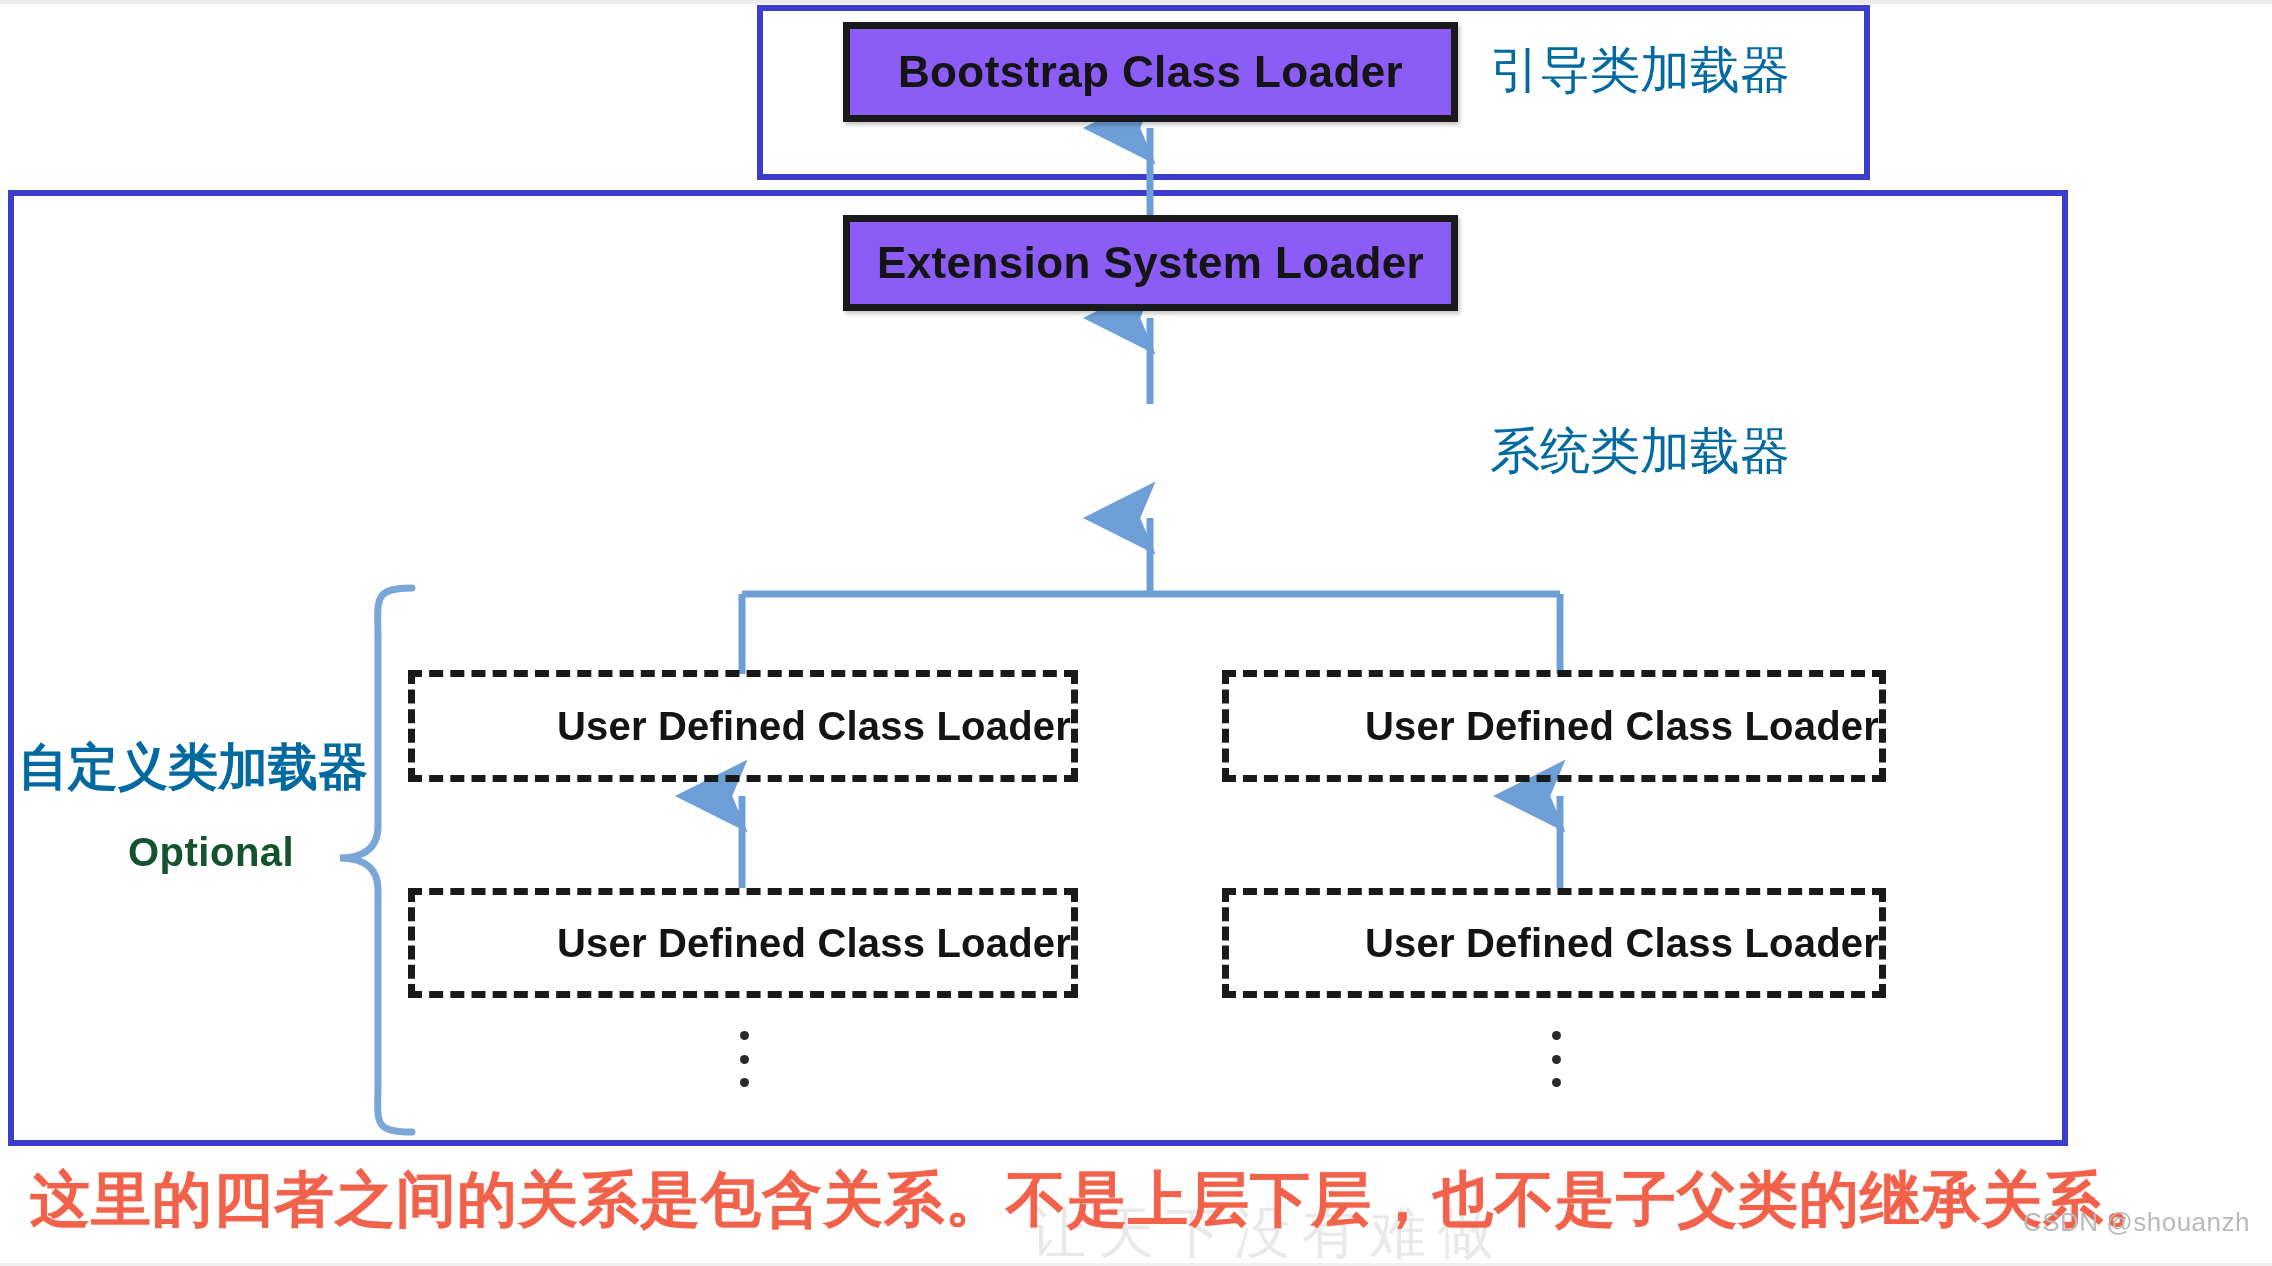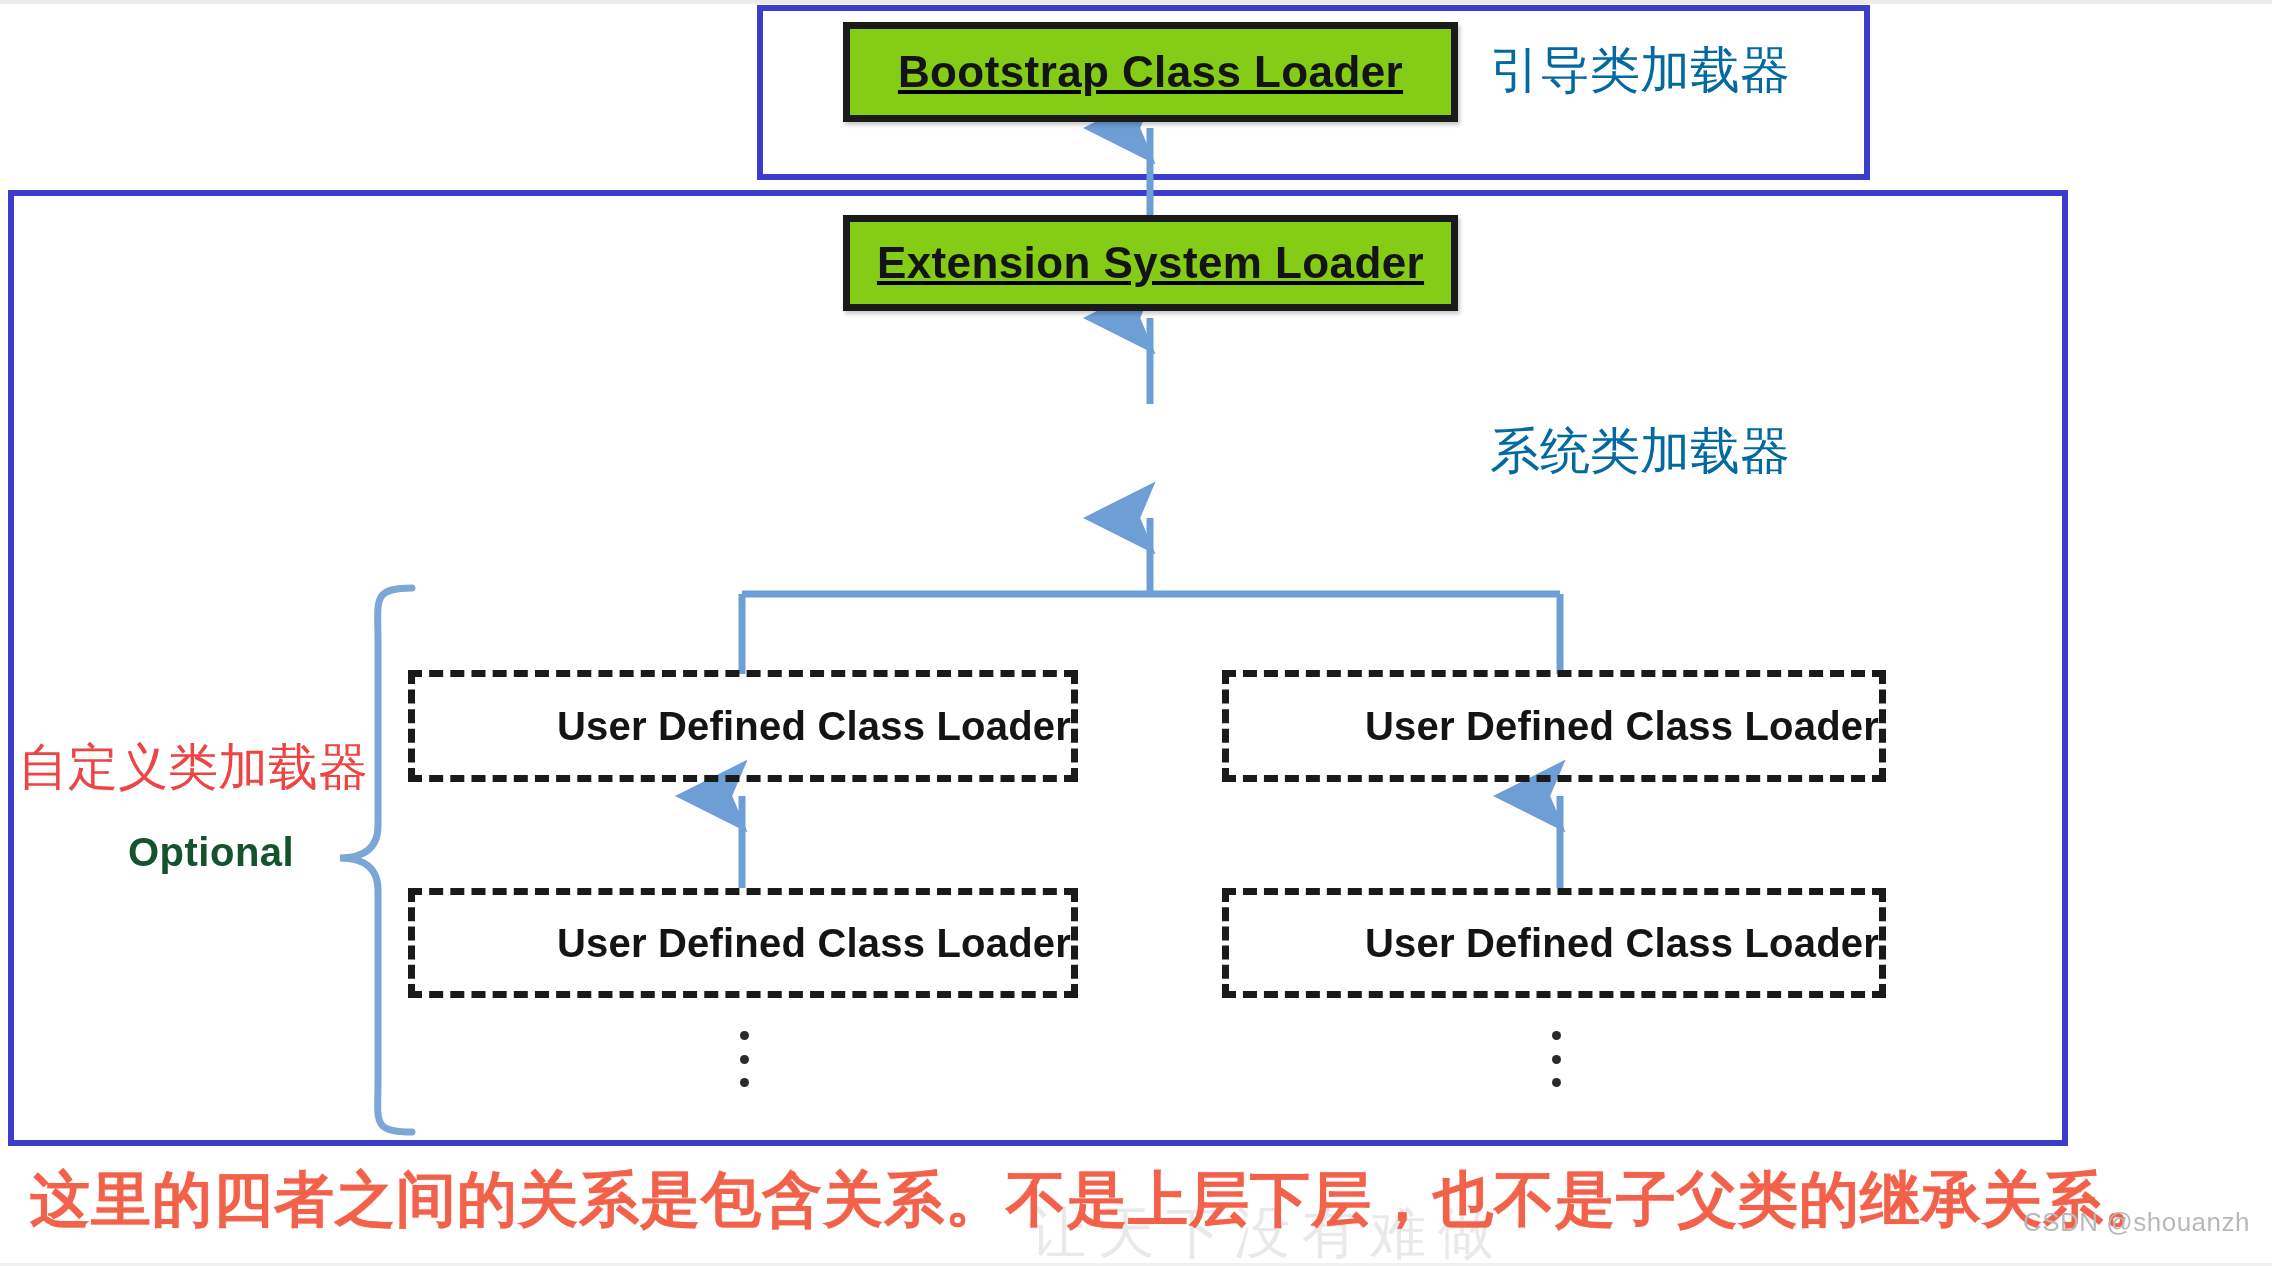--- a/index.html
+++ b/index.html
@@ -18,24 +18,23 @@
   
   .blue-box{position:absolute;border:6px solid #3c3ccd;box-sizing:border-box;background:transparent;}
   #blue-top{left:757px;top:5px;width:1113px;height:175px;}
   #blue-main{left:8px;top:190px;width:2060px;height:956px;}
 
   
   .loader-box{
     position:absolute;
     border:7px solid #1a1a1a;
     box-sizing:border-box;
-    background:#84cc16;
+    background:#8b5cf6;
     display:flex;align-items:center;justify-content:center;
     box-shadow:2px 3px 4px rgba(0,0,0,.22);
-    text-decoration:underline;
   }
   .loader-box span{
     font-size:44px;font-weight:700;color:#141414;
     letter-spacing:.4px;white-space:nowrap;
   }
   #box-bootstrap{left:843px;top:22px;width:615px;height:100px;}
   #box-extension{left:843px;top:215px;width:615px;height:96px;}
   #box-system{left:843px;top:404px;width:615px;height:104px;}
 
   
@@ -62,21 +61,21 @@
     font-family:"Liberation Sans","DejaVu Sans",sans-serif;
     white-space:nowrap;line-height:1;
   }
   #cn-bootstrap{top:45px;}
   #cn-extension{top:234px;}
   #cn-system{top:426px;}
 
   
   #cn-custom{
     position:absolute;left:18px;top:742px;
-    font-size:50px;font-weight:400;color:#ef4444;white-space:nowrap;line-height:1;
+    font-size:50px;font-weight:700;color:#0369a1;white-space:nowrap;line-height:1;
   }
   #opt-label{
     position:absolute;left:128px;top:832px;
     font-size:40px;font-weight:700;color:#14532d;letter-spacing:.5px;
     white-space:nowrap;line-height:1;
   }
 
   
   #wires{position:absolute;left:0;top:0;width:2272px;height:1266px;pointer-events:none;}
 

